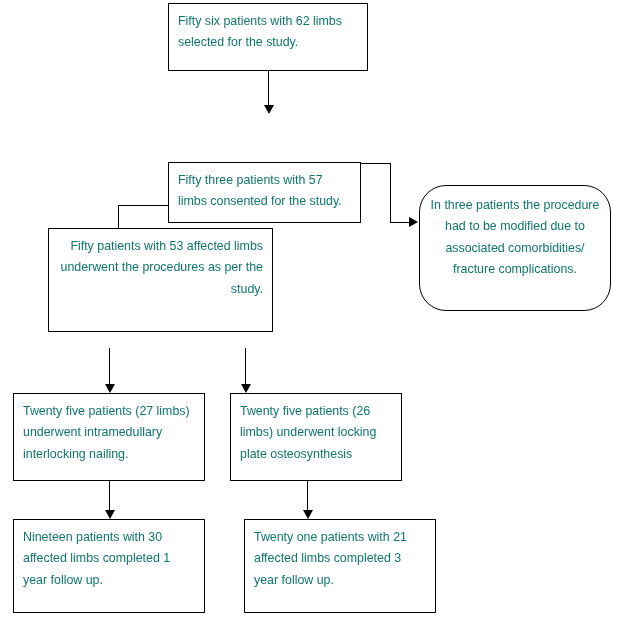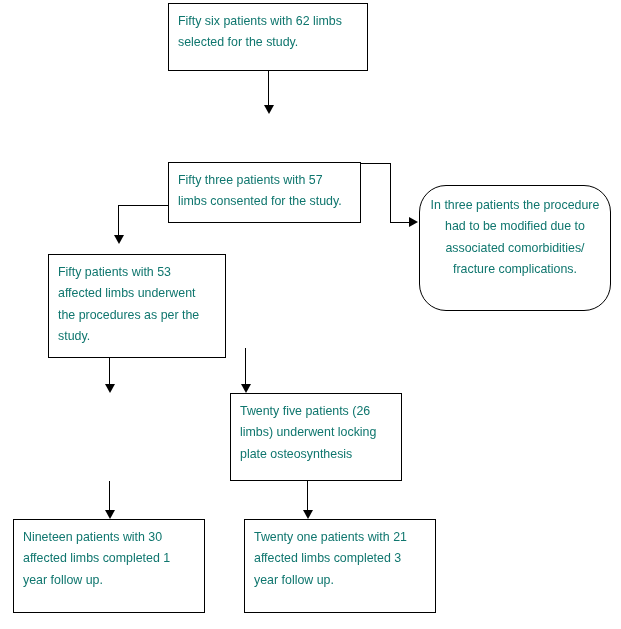--- a/index.html
+++ b/index.html
@@ -83,24 +83,27 @@
   </div>
 
   <div class="node" style="left:168px; top:114px; width:193px; height:61px;margin-top:48px;">
     <span class="txt">Fifty three patients with 57 limbs consented for the study.</span>
   </div>
 
   <div class="node center" style="left:419px; top:185px; width:192px; height:126px;">
     <span class="txt">In three patients the procedure had to be modified due to associated comorbidities/ fracture complications.</span>
   </div>
 
-  <div class="node" style="left:48px; top:254px; width:178px; height:104px;">
+  <div class="node" style="left:48px; top:228px; width:225px; height:104px;text-align:right;">
     <span class="txt"> Fifty patients with 53 affected limbs underwent the procedures as per the study.</span>
   </div>
 
+  <div class="node" style="left:13px; top:393px; width:192px; height:88px;">
+    <span class="txt">Twenty five patients (27 limbs) underwent intramedullary interlocking nailing.</span>
+  </div>
 
   <div class="node" style="left:230px; top:393px; width:172px; height:88px;">
     <span class="txt">Twenty five patients (26 limbs) underwent locking plate osteosynthesis</span>
   </div>
 
   <div class="node" style="left:13px; top:519px; width:192px; height:94px;">
     <span class="txt">Nineteen patients with 30 affected limbs completed 1 year follow up.</span>
   </div>
 
   <div class="node" style="left:244px; top:519px; width:192px; height:94px;">

